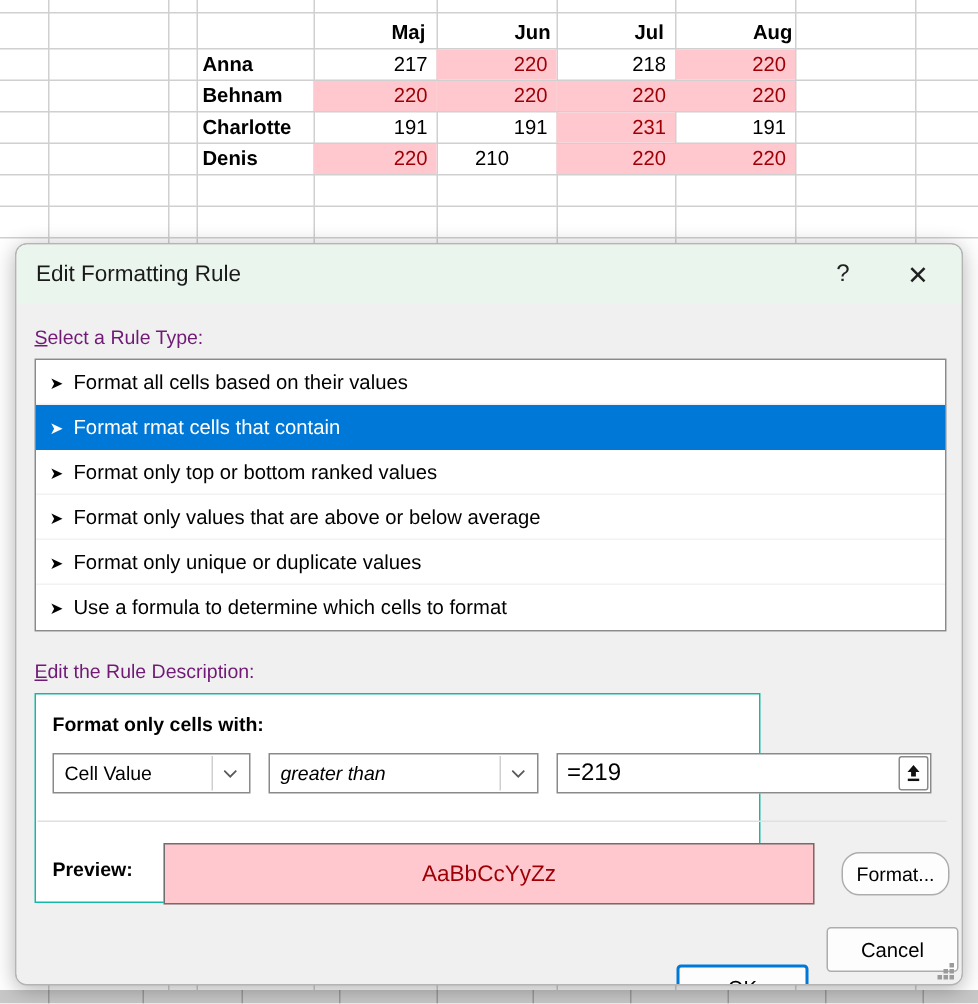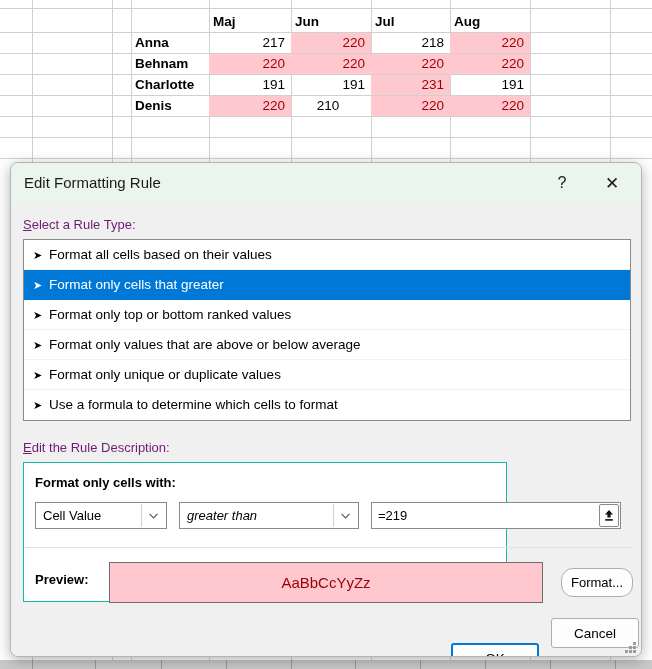--- a/index.html
+++ b/index.html
@@ -67,20 +67,21 @@
     line-height: 20px;
     height: 20px;
     box-sizing: border-box;
     white-space: nowrap;
     overflow: hidden;
   }
   .cell.header {
     font-weight: bold;
     text-align: left;
     padding-left: 4px;
+    margin-left: 48px;
   }
   .cell.rowname {
     font-weight: bold;
     text-align: left;
     padding-left: 4px;
   }
   .cell.num {
     text-align: right;
     padding-right: 6px;
   }
@@ -242,21 +243,21 @@
   #formula-input {
     position: absolute;
     left: 347px;
     top: 39px;
     width: 250px;
     height: 27px;
     background: #ffffff;
     border: 1px solid #8a8a8a;
     box-sizing: border-box;
     font-family: "Liberation Sans", sans-serif;
-    font-size: 13px;
+    font-size: 16px;
     color: #000;
     padding: 0 32px 0 6px;
     outline: none;
   }
   #collapse-btn {
     position: absolute;
     left: 575px;
     top: 41px;
     width: 20px;
     height: 23px;
@@ -434,21 +435,21 @@
   </div>
 
   <div id="dialog-body">
 
     <div class="section-label" style="left:12px; top:14px;">
       <span class="acc">S</span><span>elect a Rule Type:</span>
     </div>
 
     <div id="rule-type-list">
         <div class="rule-item"><span class="bullet">➤</span><span>Format all cells based on their values</span></div>
-        <div class="rule-item selected"><span class="bullet">➤</span><span>Format only cells that greater</span></div>
+        <div class="rule-item selected"><span class="bullet">➤</span><span>Format rmat cells that contain</span></div>
         <div class="rule-item"><span class="bullet">➤</span><span>Format only top or bottom ranked values</span></div>
         <div class="rule-item"><span class="bullet">➤</span><span>Format only values that are above or below average</span></div>
         <div class="rule-item"><span class="bullet">➤</span><span>Format only unique or duplicate values</span></div>
         <div class="rule-item"><span class="bullet">➤</span><span>Use a formula to determine which cells to format</span></div>
       </div>
 
     <div class="section-label" style="left:12px; top:237px;">
       <span class="acc">E</span><span>dit the Rule Description:</span>
     </div>
 

